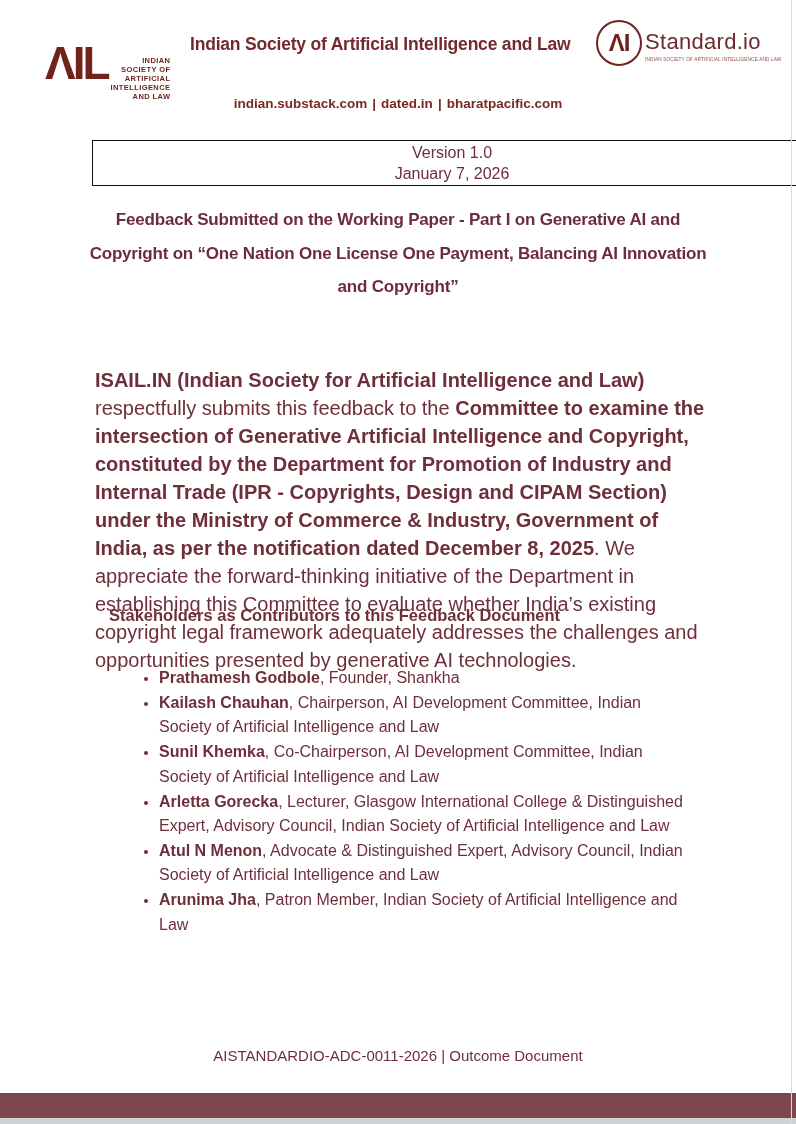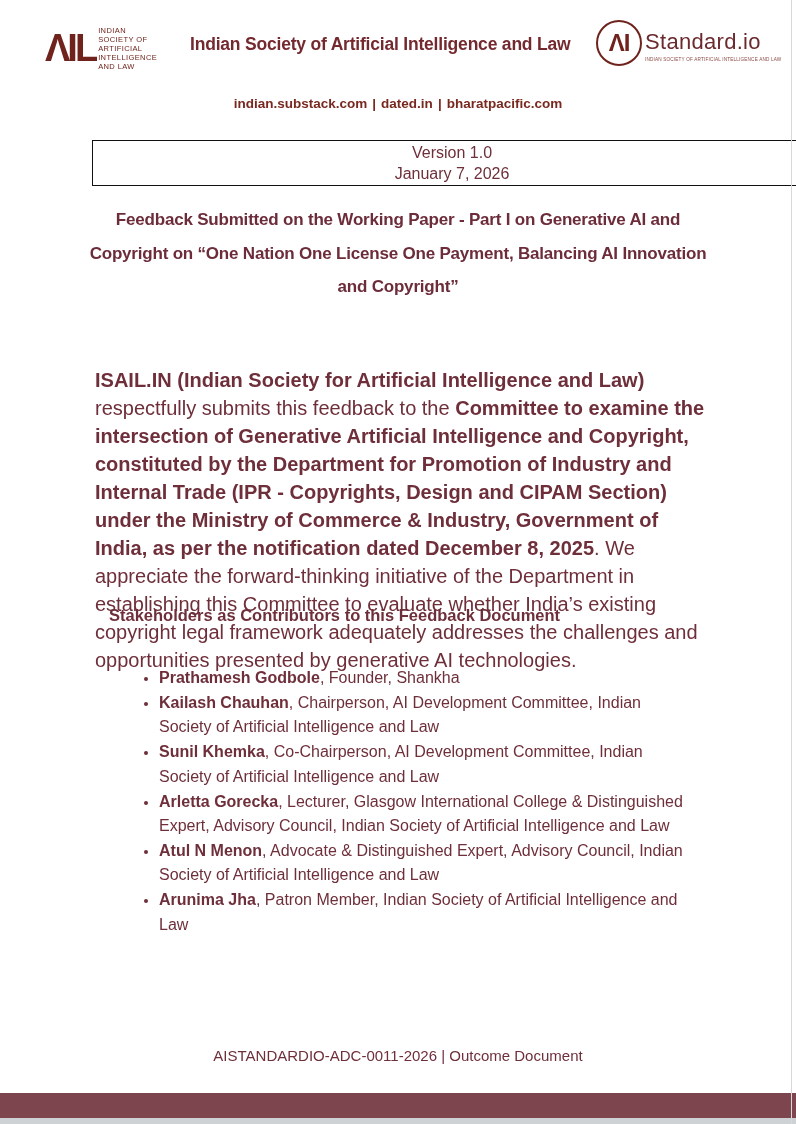--- a/index.html
+++ b/index.html
@@ -24,25 +24,25 @@
     position:absolute;top:0;bottom:0;right:4px;width:1px;
     background:var(--edge);
   }
   
   .hdr-logo-left{
     position:absolute;left:45px;top:24px;
     display:flex;align-items:center;gap:3px;
     color:var(--brand);
   }
   .hdr-logo-left .mark{
-    font-size:38px;font-weight:700;letter-spacing:-3px;line-height:44px;
+    font-size:46px;font-weight:700;letter-spacing:-3px;line-height:44px;
   }
   .hdr-logo-left .stack{
-    font-size:7.5px;font-weight:400;line-height:9px;
-    letter-spacing:.4px;padding-top:2px;
+    text-align:right;font-size:7.5px;font-weight:700;line-height:9px;
+    letter-spacing:.4px;padding-top:2px;margin-top:30px;
   }
   .org-name{
     position:absolute;left:190px;top:34px;width:392px;
     font-size:17.5px;font-weight:700;letter-spacing:-.2px;
     color:#74292f;
   }
   .hdr-logo-right{
     position:absolute;left:596px;top:20px;
     display:flex;align-items:flex-start;
     color:var(--brand);

